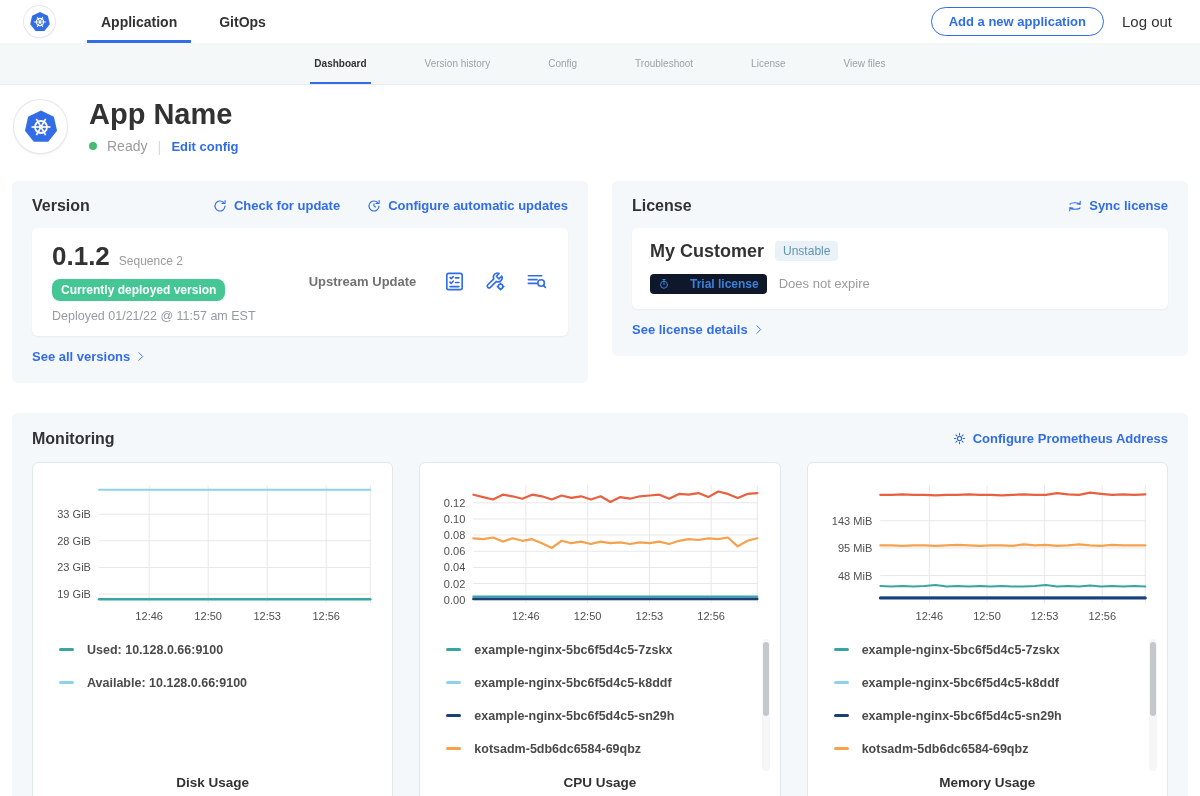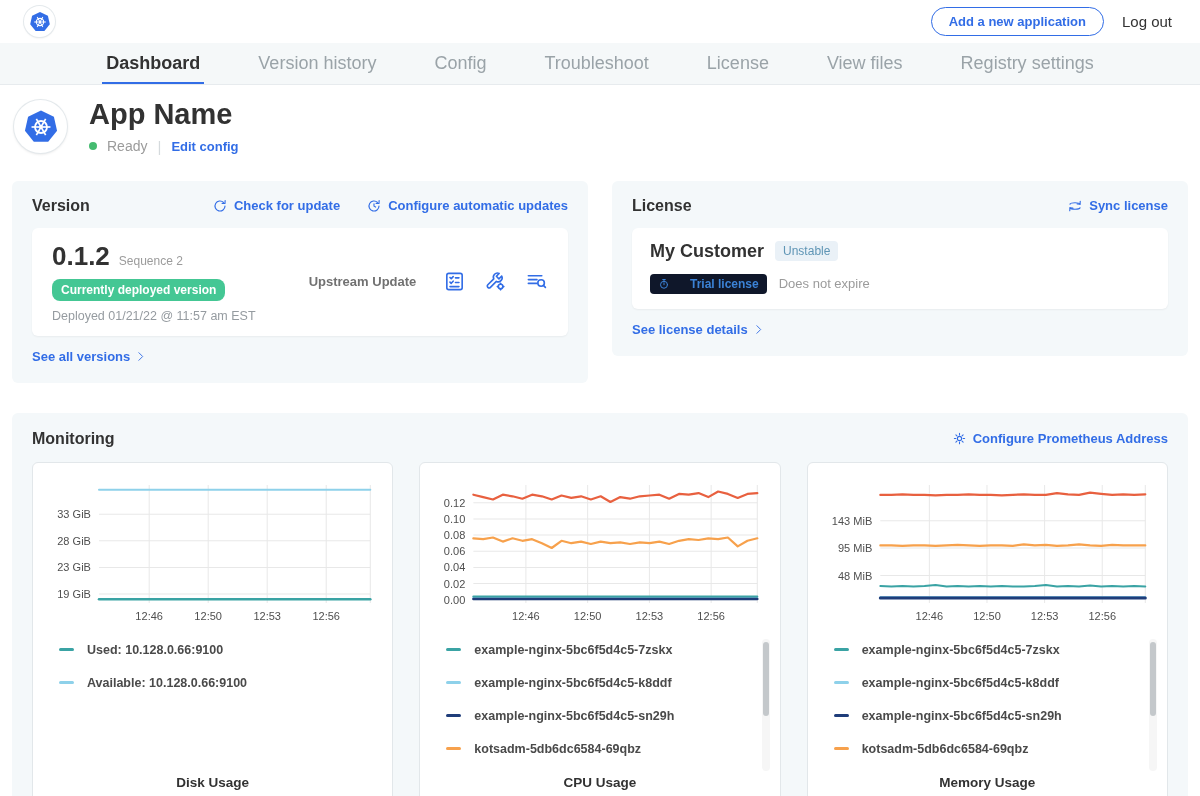--- a/index.html
+++ b/index.html
@@ -14,21 +14,21 @@
   .brand { width:31px; height:31px; border-radius:50%; background:#fff; box-shadow:0 0 0 1px #e4e9ec, 0 1px 2px rgba(0,0,0,.12); display:flex; align-items:center; justify-content:center; margin-right:32px; }
   .topnav-tabs { display:flex; height:100%; }
   .topnav-tab { height:100%; display:flex; align-items:center; padding:0 14px; margin-right:14px; font-size:14px; font-weight:bold; color:#323232; position:relative; cursor:pointer; }
   .topnav-tab.active::after { content:""; position:absolute; left:0; right:0; bottom:0; height:3px; background:#326de6; }
   .topnav-right { margin-left:auto; display:flex; align-items:center; gap:18px; padding-right:28px; }
   .add-btn { border:1px solid #326de6; background:#fff; color:#326de6; font-weight:bold; font-size:13px; border-radius:16px; height:29px; padding:0 17px; cursor:pointer; font-family:inherit; }
   .logout { font-size:15px; color:#323232; }
 
   
   .subnav { height:42px; background:#f5f8f9; border-bottom:1px solid #e7ebee; display:flex; justify-content:center; gap:58px; }
-  .subnav-tab { display:flex; align-items:center; height:100%; font-size:18px; color:#9aa3a8; position:relative; cursor:pointer; }
+  .subnav-tab { display:flex; align-items:center; height:100%; font-size:10px; color:#9aa3a8; position:relative; cursor:pointer; }
   .subnav-tab.active { color:#323232; font-weight:bold; }
   .subnav-tab.active::after { content:""; position:absolute; left:-4px; right:-4px; bottom:0; height:2px; background:#326de6; }
 
   
   .app-header { display:flex; align-items:center; padding:14px 12px 12px 14px; background:#fff; }
   .app-icon { width:53px; height:53px; border-radius:50%; background:#fff; box-shadow:0 0 0 1px #e4e9ec, 0 1px 3px rgba(0,0,0,.14); display:flex; align-items:center; justify-content:center; margin-right:22px; }
   .app-title { font-size:29px; font-weight:bold; color:#323232; line-height:1.1; }
   .app-status-row { display:flex; align-items:center; gap:10px; margin-top:7px; font-size:14px; }
   .ready-dot { width:8px; height:8px; border-radius:50%; background:#44bb70; display:inline-block; }
   .status-text { color:#9b9b9b; }
@@ -94,20 +94,28 @@
       <g stroke="#fff" stroke-width="1.1">
         <line x1="12" y1="12" x2="18.3" y2="12"></line>
           <line x1="12" y1="12" x2="5.7" y2="12"></line>
         <line x1="12" y1="12" x2="15.1" y2="17.4"></line>
           <line x1="12" y1="12" x2="8.9" y2="17.4"></line>
         <line x1="12" y1="12" x2="15.1" y2="6.6"></line>
           <line x1="12" y1="12" x2="8.9" y2="6.6"></line>
       </g>
     </svg>
   </div>
+  <nav class="topnav-tabs">
+    <div class="topnav-tab active">
+      <span>Application</span>
+    </div>
+    <div class="topnav-tab">
+      <span>GitOps</span>
+    </div>
+  </nav>
   <div class="topnav-right">
     <button class="add-btn">Add a new application</button>
     <a class="logout">Log out</a>
   </div>
 </header>
 
 <nav class="subnav">
   <div class="subnav-tab active">
       <span>Dashboard</span>
     </div>
@@ -118,23 +126,20 @@
       <span>Config</span>
     </div>
   <div class="subnav-tab">
       <span>Troubleshoot</span>
     </div>
   <div class="subnav-tab">
       <span>License</span>
     </div>
   <div class="subnav-tab">
       <span>View files</span>
-    </div>
-  <div class="subnav-tab">
-      <span>Registry settings</span>
     </div>
 </nav>
 
 <section class="app-header">
   <div class="app-icon">
     <svg width="36" height="36" viewBox="0 0 24 24">
       <polygon points="12,1 20.6,5.1 22.7,14.5 16.8,21.9 7.2,21.9 1.3,14.5 3.4,5.1" fill="#326de6"></polygon>
       <circle cx="12" cy="12" r="4" fill="none" stroke="#fff" stroke-width="1.2"></circle>
       <circle cx="12" cy="12" r="1.1" fill="#fff"></circle>
       <g stroke="#fff" stroke-width="1.1">

